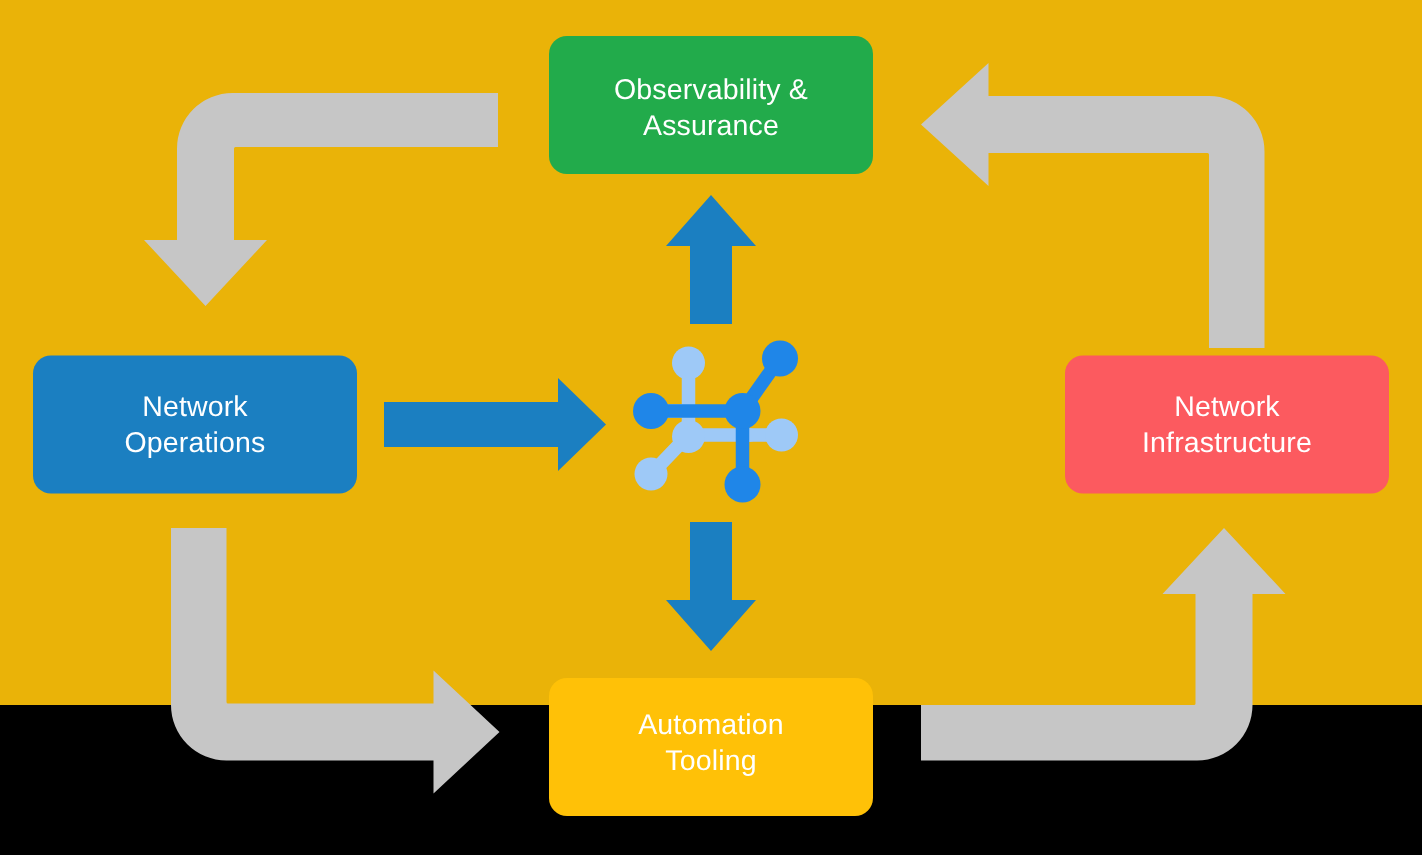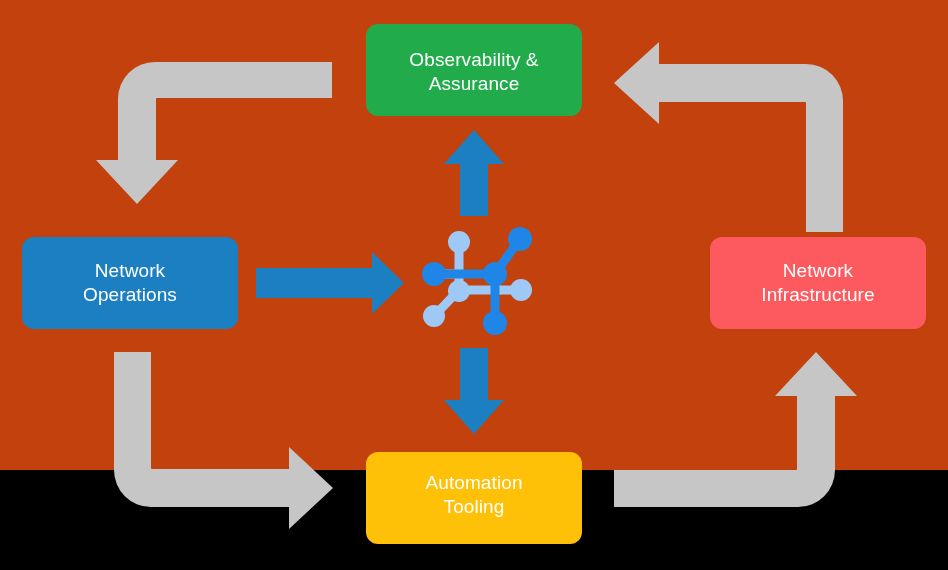--- a/index.html
+++ b/index.html
@@ -10,21 +10,21 @@
   body {
     width: 948px;
     height: 570px;
     overflow: hidden;
     font-family: "Liberation Sans", sans-serif;
   }
   #stage {
     position: relative;
     width: 948px;
     height: 470px;
-    background: #c2410c;
+    background: #eab308;
   }
   #diagram {
     position: absolute;
     inset: 0;
     display: block;
   }
   .node-label {
     font-family: "Liberation Sans", sans-serif;
     font-size: 19px;
     fill: #ffffff;

